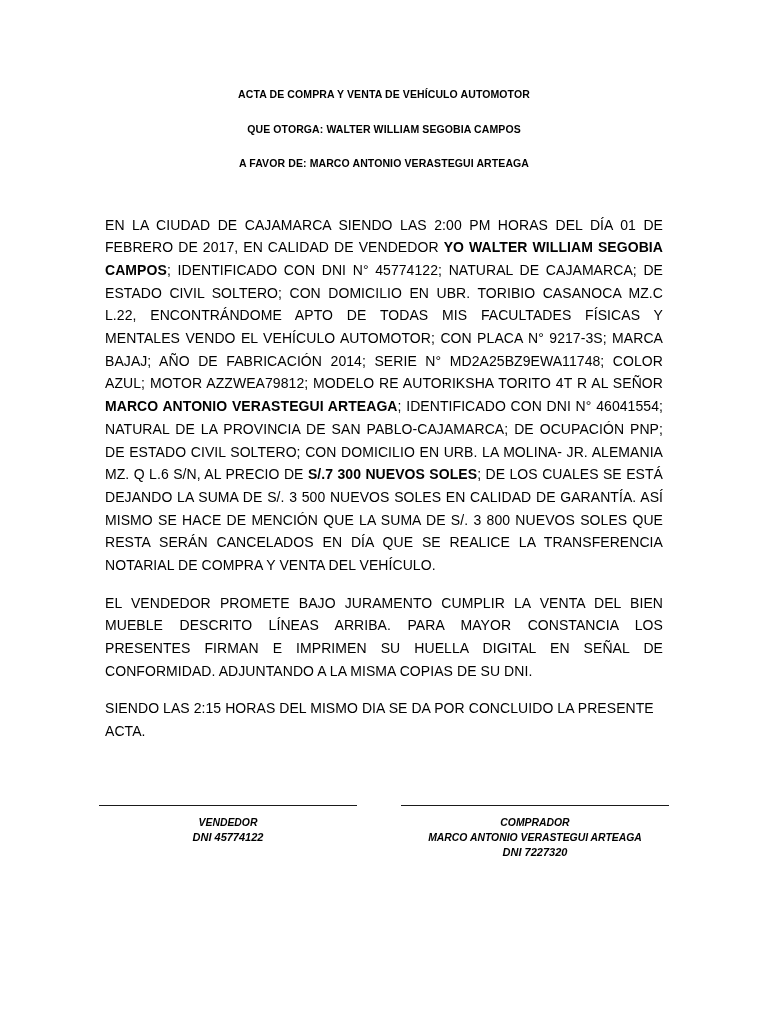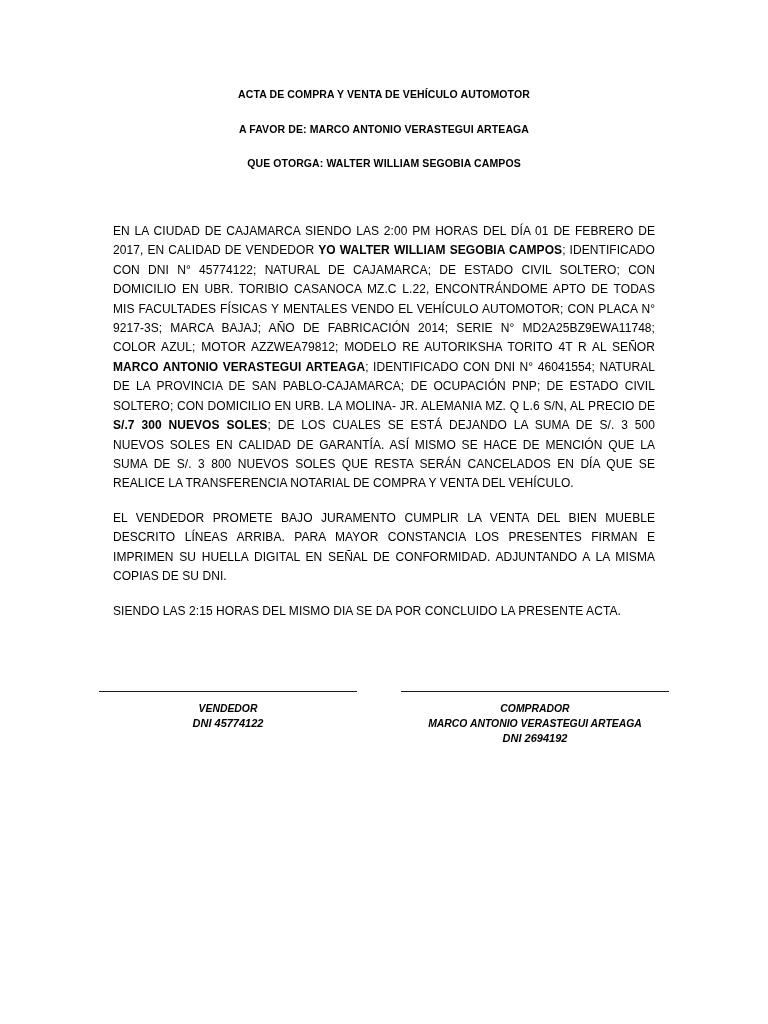--- a/index.html
+++ b/index.html
@@ -41,25 +41,25 @@
     margin-top: 22px;
   }
 
   
   .body-block {
     margin: 0 auto;
     width: 558px;
     padding-top: 44px;
   }
   .para {
-    font-size: 12px;
+    font-size: 14px;
     line-height: 1.62;
     text-align: justify;
     text-justify: inter-word;
-    margin: 8px;
+    margin: 0;
     letter-spacing: 0.005em;
   }
   .para + .para {
     margin-top: 15px;
   }
   .para.last-left {
     text-align: left;
   }
   .b {
     font-weight: bold;
@@ -98,22 +98,22 @@
     font-size: 11px;
   }
 </style>
 </head>
 <body>
 
 <div class="page">
 
   <div class="heading-block">
     <p class="doc-heading">ACTA DE COMPRA Y  VENTA DE VEHÍCULO AUTOMOTOR</p>
+    <p class="doc-heading">QUE OTORGA: WALTER WILLIAM SEGOBIA CAMPOS</p>
     <p class="doc-heading">A FAVOR DE: MARCO ANTONIO VERASTEGUI ARTEAGA</p>
-    <p class="doc-heading">QUE OTORGA: WALTER WILLIAM SEGOBIA CAMPOS</p>
   </div>
 
   <div class="body-block">
 
     <p class="para"><span>EN LA CIUDAD DE CAJAMARCA SIENDO LAS 2:00 PM HORAS DEL DÍA 01 DE FEBRERO DE 2017, EN CALIDAD DE VENDEDOR </span><span class="b">YO WALTER WILLIAM SEGOBIA CAMPOS</span><span>; IDENTIFICADO CON DNI N° 45774122; NATURAL DE CAJAMARCA; DE ESTADO CIVIL SOLTERO; CON DOMICILIO EN UBR. TORIBIO CASANOCA MZ.C L.22, ENCONTRÁNDOME APTO DE TODAS MIS FACULTADES FÍSICAS Y MENTALES VENDO EL VEHÍCULO AUTOMOTOR; CON PLACA N° 9217-3S; MARCA BAJAJ; AÑO DE FABRICACIÓN 2014; SERIE N° MD2A25BZ9EWA11748; COLOR AZUL; MOTOR AZZWEA79812; MODELO RE AUTORIKSHA TORITO 4T R  AL SEÑOR </span><span class="b">MARCO ANTONIO VERASTEGUI ARTEAGA</span><span>; IDENTIFICADO CON DNI N° 46041554; NATURAL DE LA PROVINCIA DE SAN PABLO-CAJAMARCA; DE OCUPACIÓN PNP; DE ESTADO CIVIL SOLTERO; CON DOMICILIO EN URB. LA MOLINA- JR. ALEMANIA MZ. Q L.6 S/N, AL PRECIO DE </span><span class="b">S/.7 300 NUEVOS SOLES</span><span>; DE LOS CUALES SE ESTÁ DEJANDO LA SUMA DE S/. 3 500 NUEVOS SOLES EN CALIDAD DE GARANTÍA. ASÍ MISMO SE HACE DE MENCIÓN QUE  LA SUMA DE S/. 3 800 NUEVOS SOLES QUE RESTA SERÁN CANCELADOS EN DÍA QUE SE REALICE LA TRANSFERENCIA NOTARIAL DE COMPRA Y VENTA DEL VEHÍCULO.</span></p>
 
     <p class="para">EL VENDEDOR PROMETE BAJO JURAMENTO CUMPLIR LA VENTA DEL BIEN MUEBLE DESCRITO LÍNEAS ARRIBA.  PARA MAYOR CONSTANCIA LOS PRESENTES FIRMAN E IMPRIMEN SU HUELLA DIGITAL  EN SEÑAL DE CONFORMIDAD. ADJUNTANDO A LA MISMA COPIAS DE SU DNI.</p>
 
     <p class="para last-left">SIENDO LAS 2:15 HORAS DEL MISMO DIA SE DA POR CONCLUIDO LA PRESENTE ACTA.</p>
 
@@ -124,18 +124,18 @@
     <div class="sig-col">
       <div class="sig-line"></div>
       <div class="sig-role">VENDEDOR</div>
       <div class="sig-dni">DNI 45774122</div>
     </div>
 
     <div class="sig-col right">
       <div class="sig-line"></div>
       <div class="sig-role">COMPRADOR</div>
       <div class="sig-name">MARCO ANTONIO VERASTEGUI ARTEAGA</div>
-      <div class="sig-dni">DNI 2694192</div>
+      <div class="sig-dni">DNI 7227320</div>
     </div>
 
   </div>
 
 </div>
 
 </body></html>

